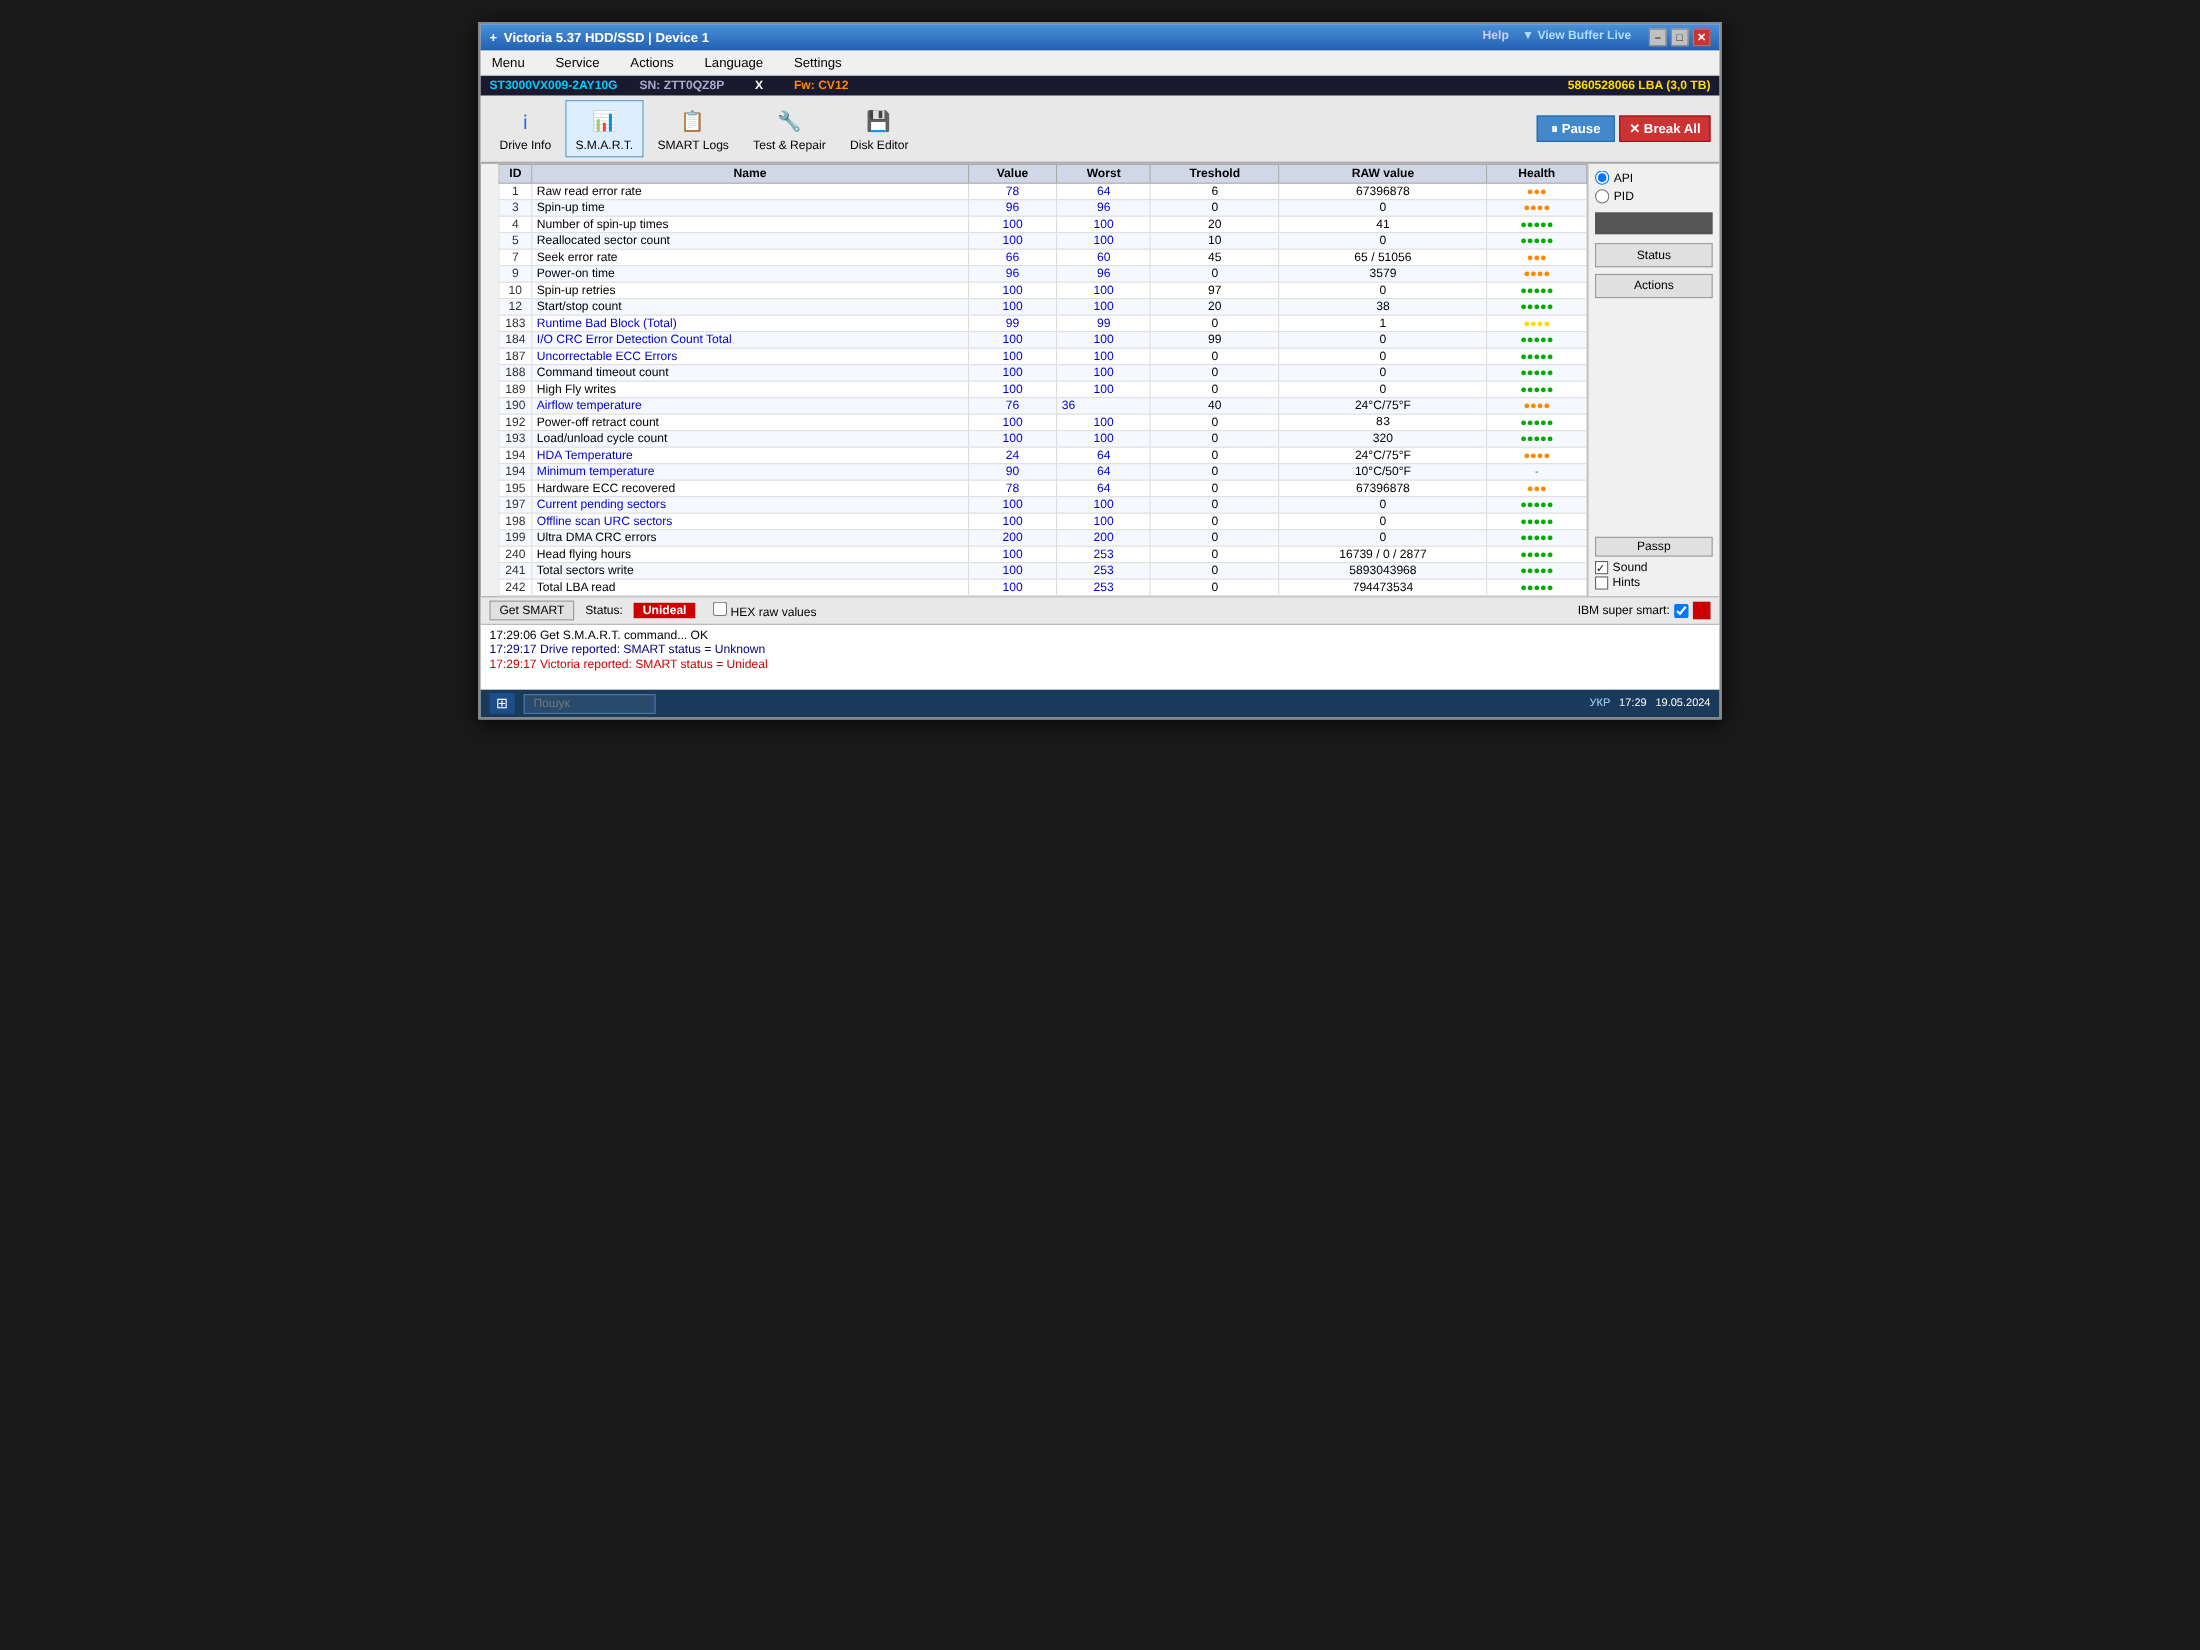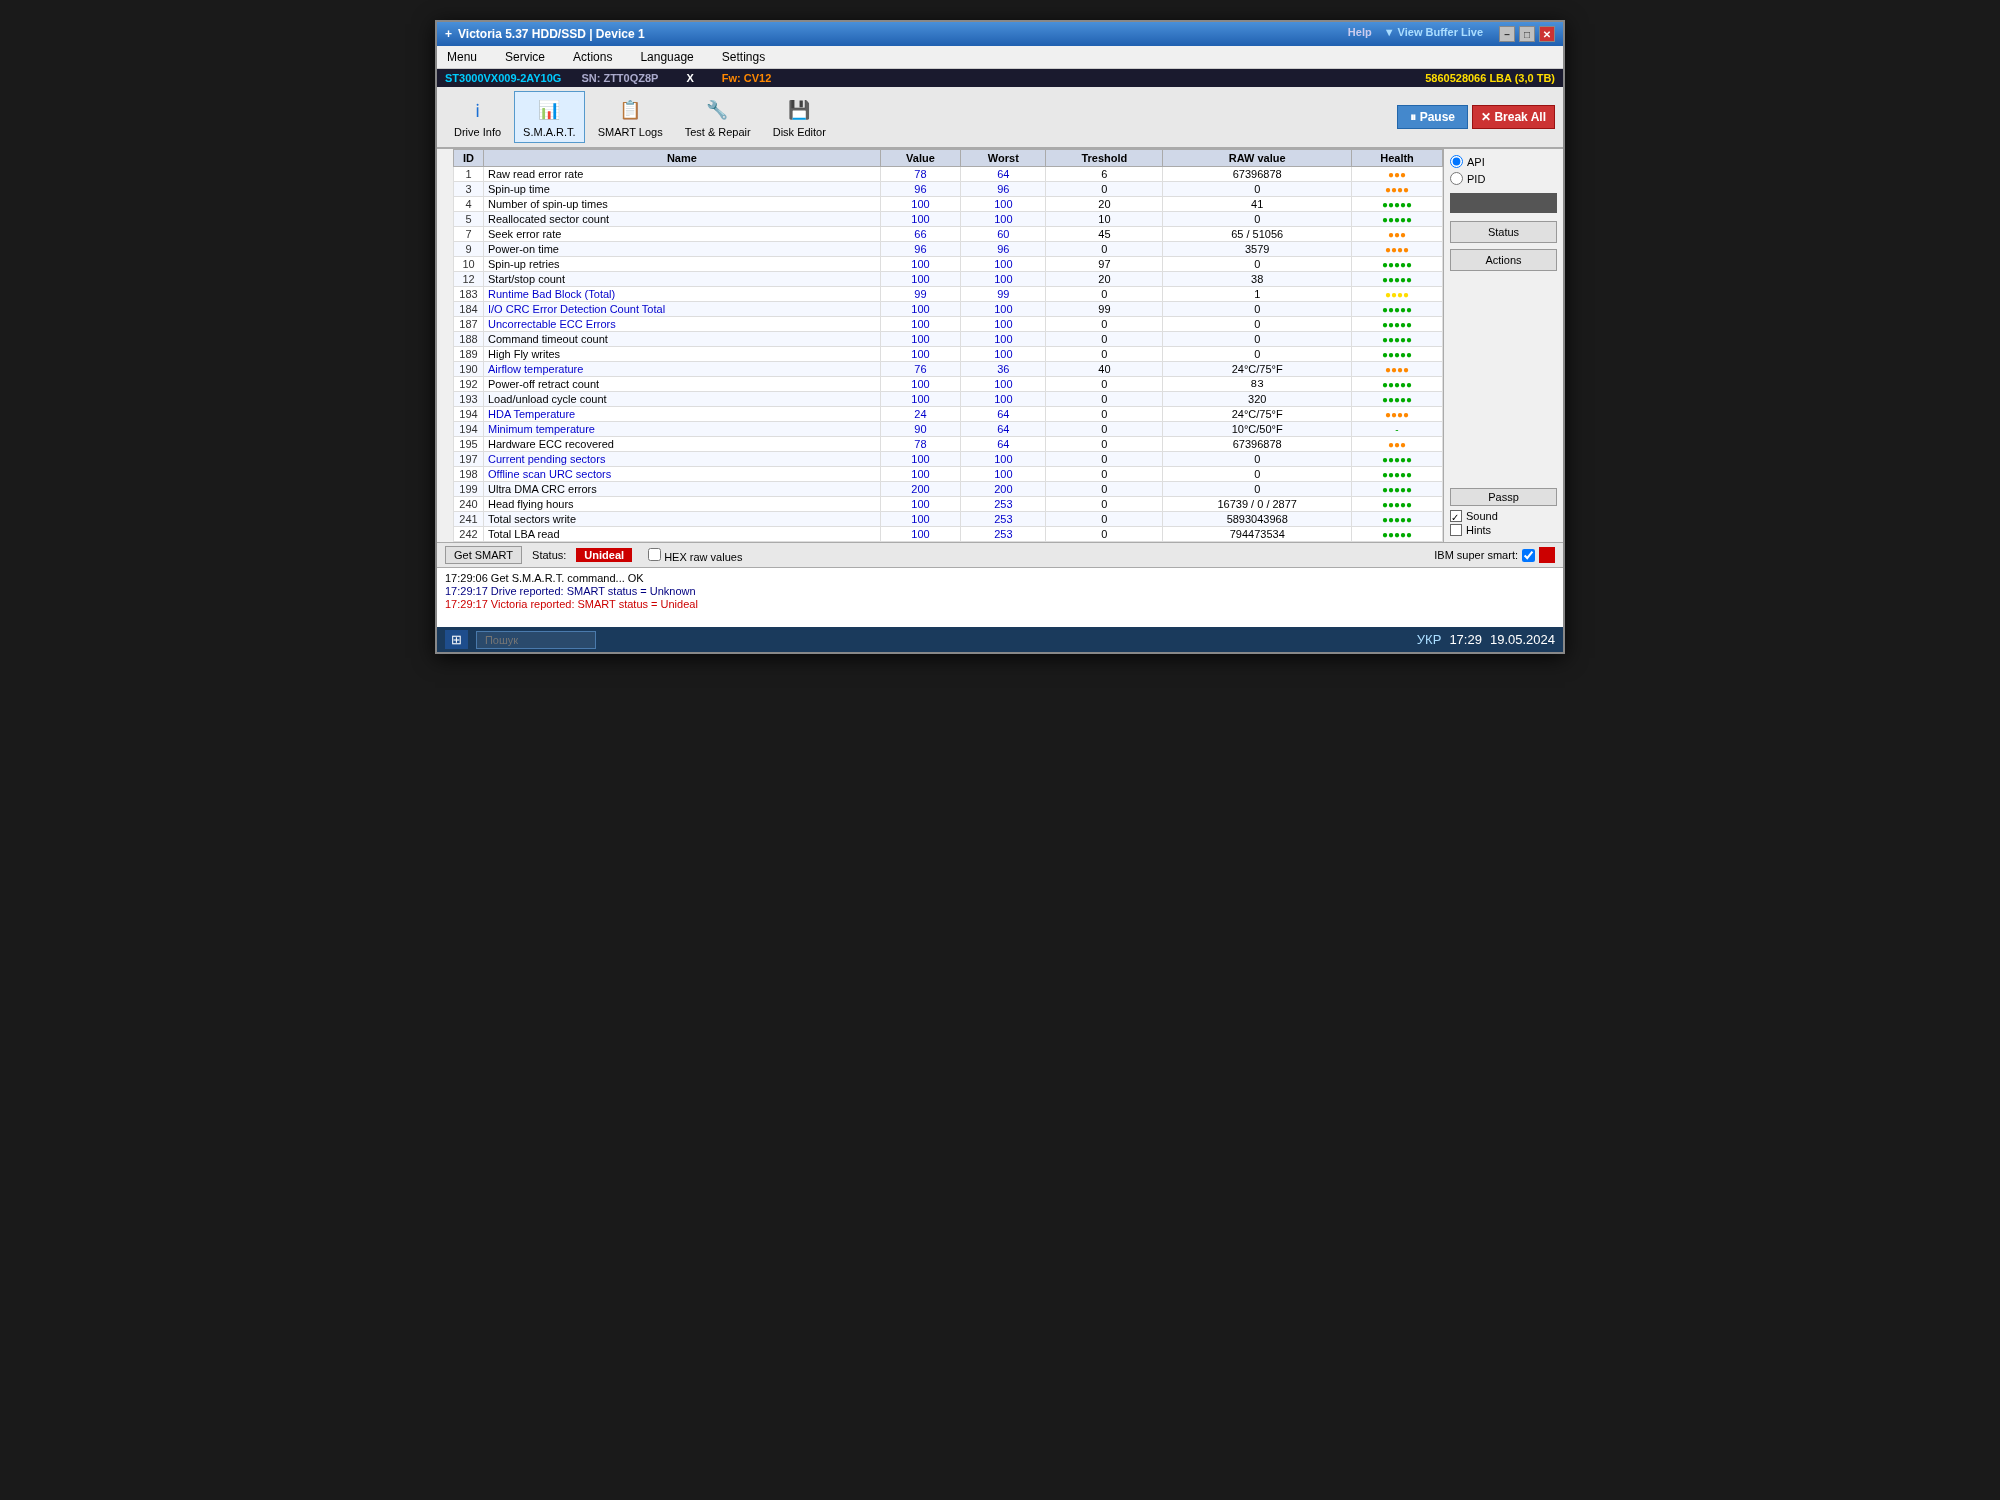--- a/index.html
+++ b/index.html
@@ -209,21 +209,21 @@
     .taskbar {
       background: #1a3a5c;
       color: white;
       padding: 3px 8px;
       display: flex;
       align-items: center;
       justify-content: space-between;
       font-size: 11px;
     }
     .taskbar-left { display: flex; align-items: center; gap: 8px; }
-    .taskbar-right { display: flex; align-items: center; gap: 8px; font-size: 13px; margin-left: 24px; }
+    .taskbar-right { display: flex; align-items: center; gap: 8px; font-size: 10px; margin-left: 24px; }
     .win-btn {
       background: #1e4d8c;
       border: none;
       color: white;
       padding: 2px 6px;
       cursor: pointer;
       font-size: 13px;
     }
     .search-box {
       background: #2a4a6c;
@@ -450,21 +450,21 @@
     <td style="color:#0000cc; text-align:center;">100</td>
     <td style="color:#0000cc; text-align:center;">100</td>
     <td style="text-align:center;">0</td>
     <td style="text-align:center;">0</td>
     <td style="color:#00aa00; text-align:center; font-size:10px;">●●●●●</td>
   </tr>
             <tr>
     <td class="id-col">190</td>
     <td style="color:#0000cc;">Airflow temperature</td>
     <td style="color:#0000cc; text-align:center;">76</td>
-    <td style="color:#0000cc; text-align:center;">36</td>
+    <td style="color:#0000cc; text-align:left;">36</td>
     <td style="text-align:center;">40</td>
     <td style="text-align:center;">24°C/75°F</td>
     <td style="color:#ff8800; text-align:center; font-size:10px;">●●●●</td>
   </tr>
             <tr>
     <td class="id-col">192</td>
     <td style="color:#000000;">Power-off retract count</td>
     <td style="color:#0000cc; text-align:center;">100</td>
     <td style="color:#0000cc; text-align:center;">100</td>
     <td style="text-align:center;">0</td>

